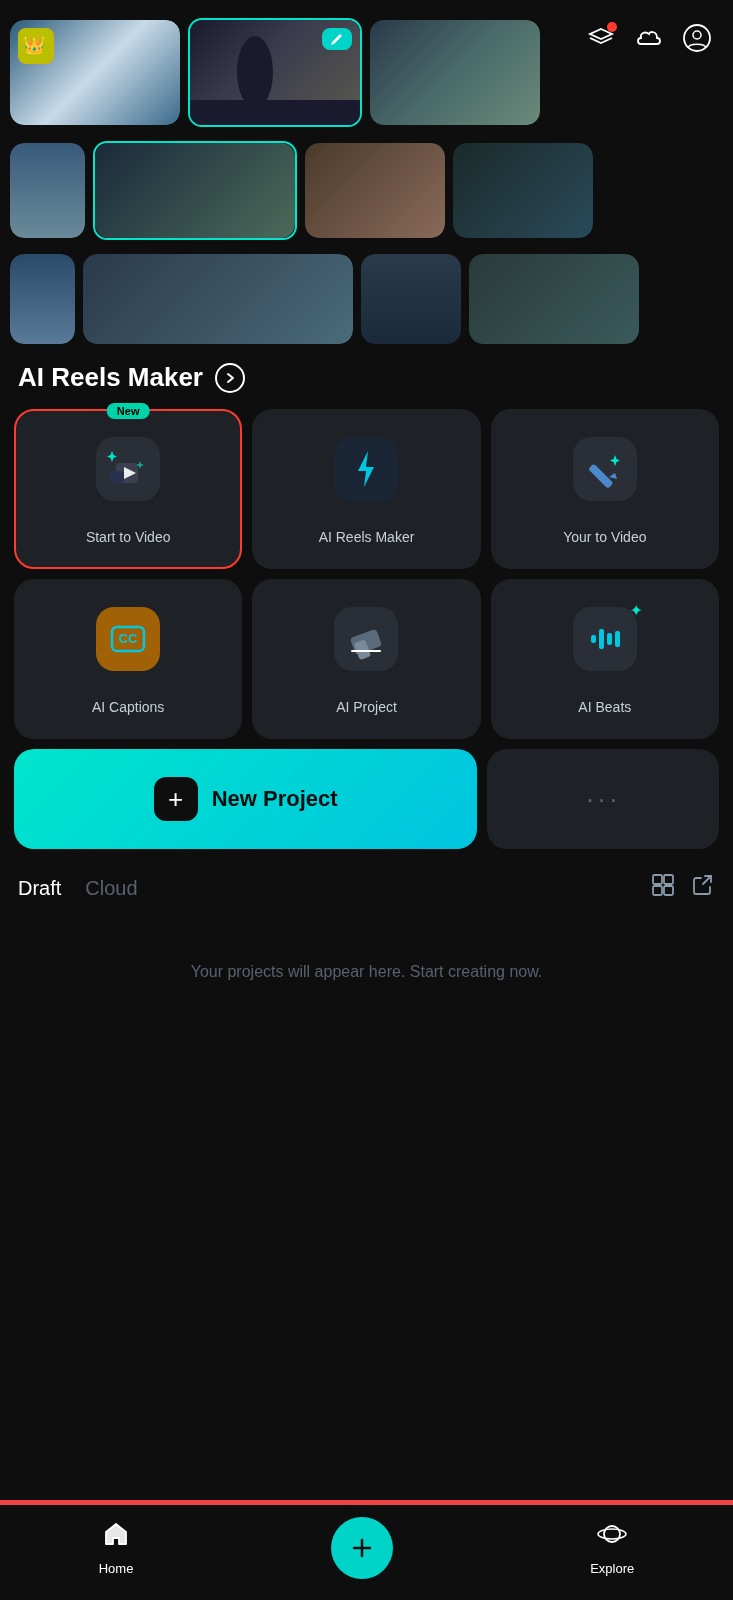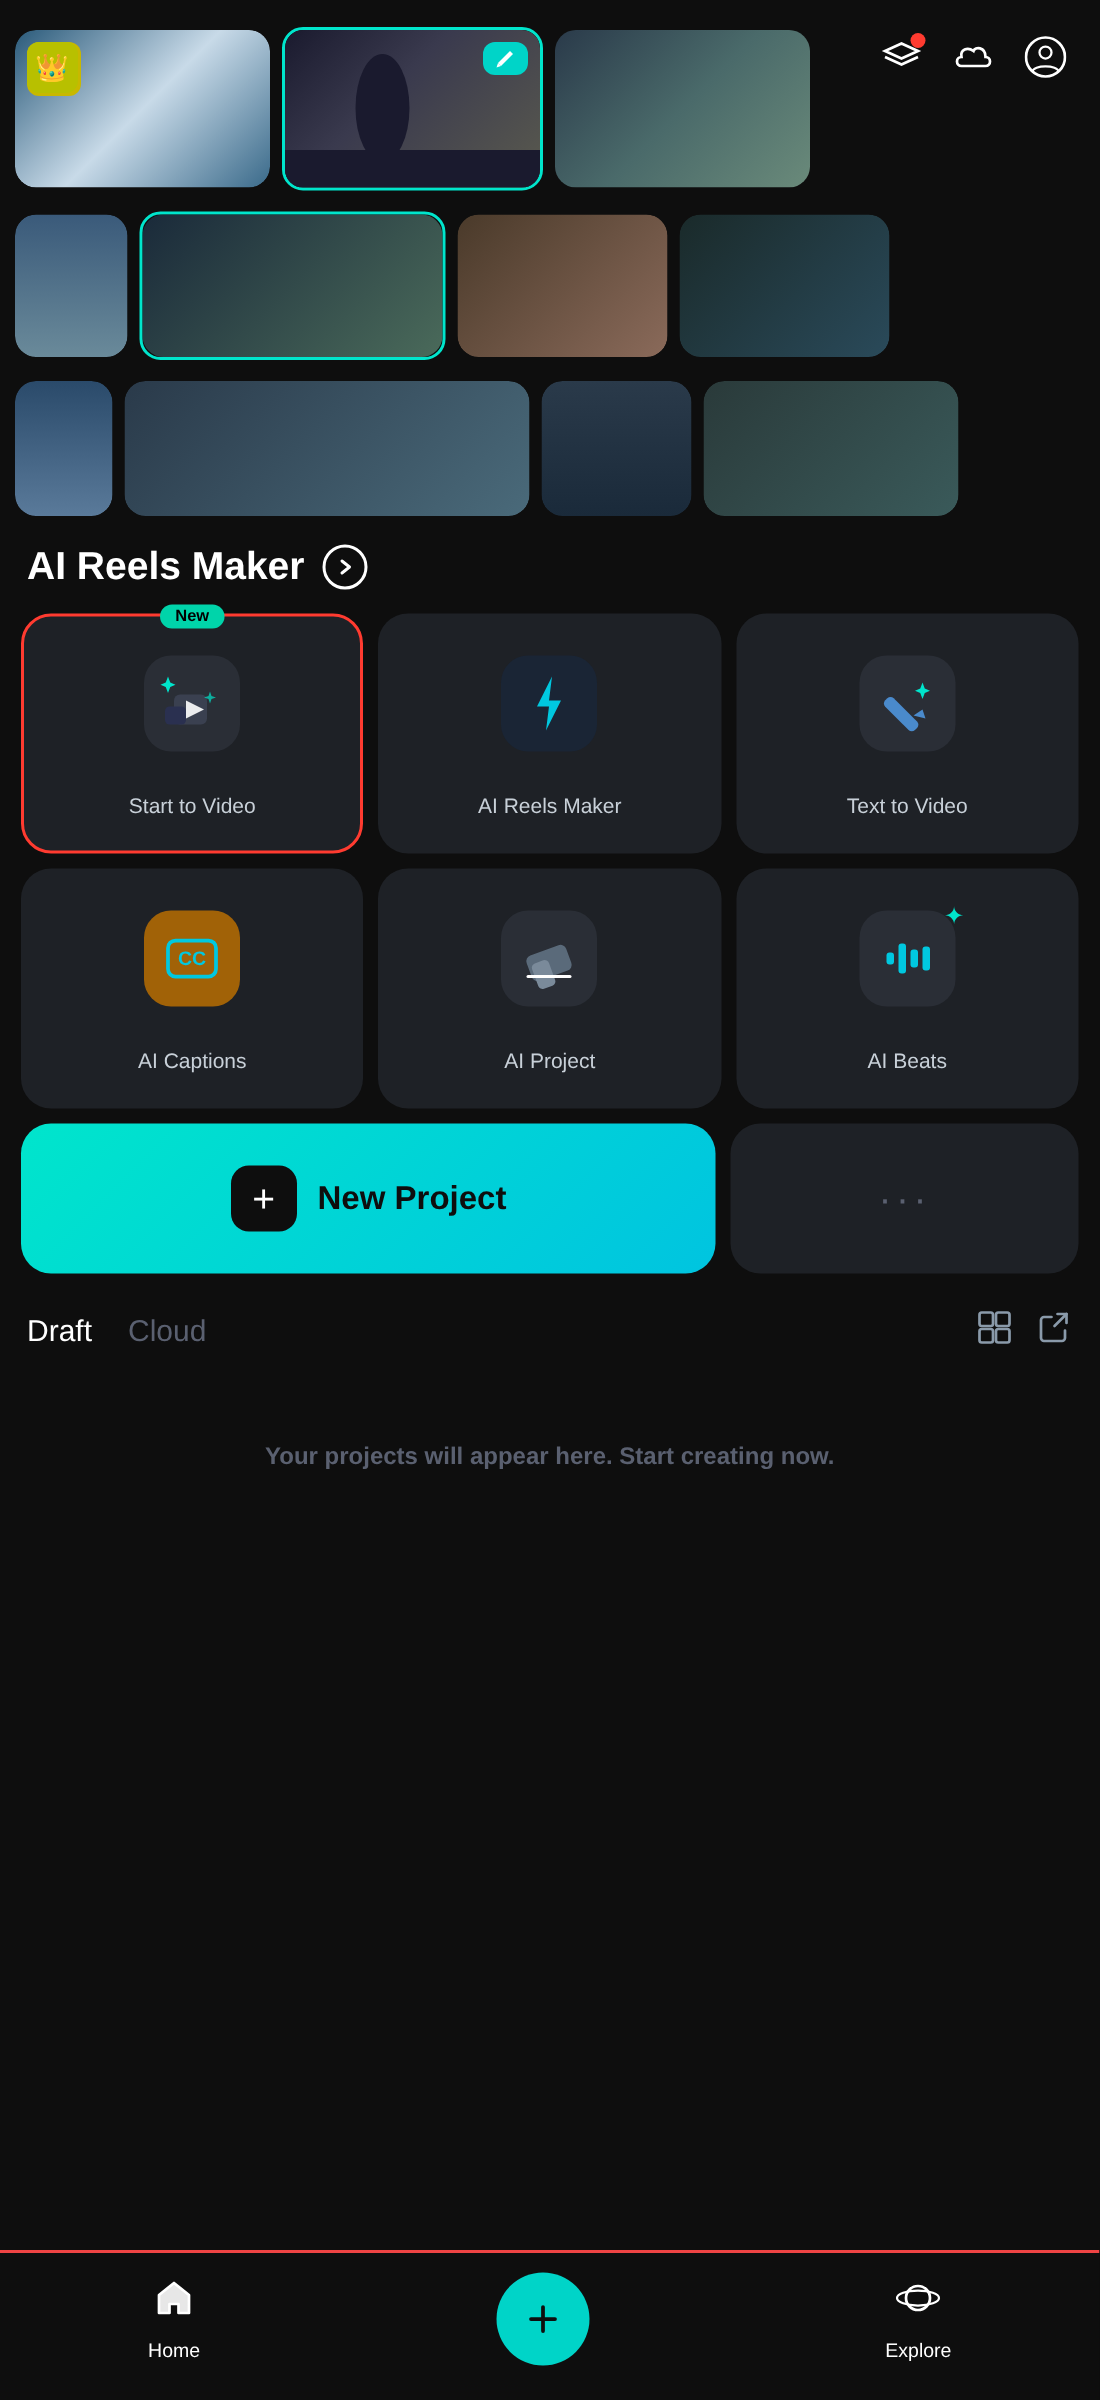--- a/index.html
+++ b/index.html
@@ -275,32 +275,31 @@
       color: #8a9aaa;
       cursor: pointer;
     }
 
     
     .empty-state {
       text-align: center;
       color: #5a6070;
       font-size: 16px;
       padding: 50px 20px;
-      font-weight: bold;
     }
 
     
     .bottom-nav {
       position: absolute;
       bottom: 0;
       left: 0;
       right: 0;
       height: 100px;
       background: #0e0e0e;
-      border-top: 2px solid #ef4444;
+      border-top: 5px solid #ef4444;
       display: flex;
       align-items: center;
       justify-content: space-around;
       padding-bottom: 10px;
     }
 
     .nav-item {
       display: flex;
       flex-direction: column;
       align-items: center;
@@ -472,21 +471,21 @@
   <div class="tool-card">
     <div class="tool-icon-wrap">
       <svg width="52" height="52" viewBox="0 0 52 52" fill="none">
 
         <rect x="14" y="14" width="8" height="28" rx="3" transform="rotate(-45 26 26)" fill="#4a8acc"></rect>
         <path d="M30 34 L36 30 L38 36 Z" fill="#4a8acc"></path>
 
         <path d="M36 12 L37.5 16 L41 17.5 L37.5 19 L36 23 L34.5 19 L31 17.5 L34.5 16 Z" fill="#00e5cc"></path>
       </svg>
     </div>
-    <span class="tool-label">Text to Video</span>
+    <span class="tool-label">Your to Video</span>
   </div>
 
   <div class="tool-card">
     <div class="tool-icon-wrap" style="background:#a16207;text-align:center;">
       <svg width="52" height="52" viewBox="0 0 52 52" fill="none">
         <rect x="10" y="14" width="32" height="24" rx="5" stroke="#00c8e0" stroke-width="2.5" fill="none"></rect>
         <text x="26" y="30" text-anchor="middle" fill="#00c8e0" font-size="13" font-weight="bold" font-family="sans-serif">CC</text>
       </svg>
     </div>
     <span class="tool-label">AI Captions</span>

